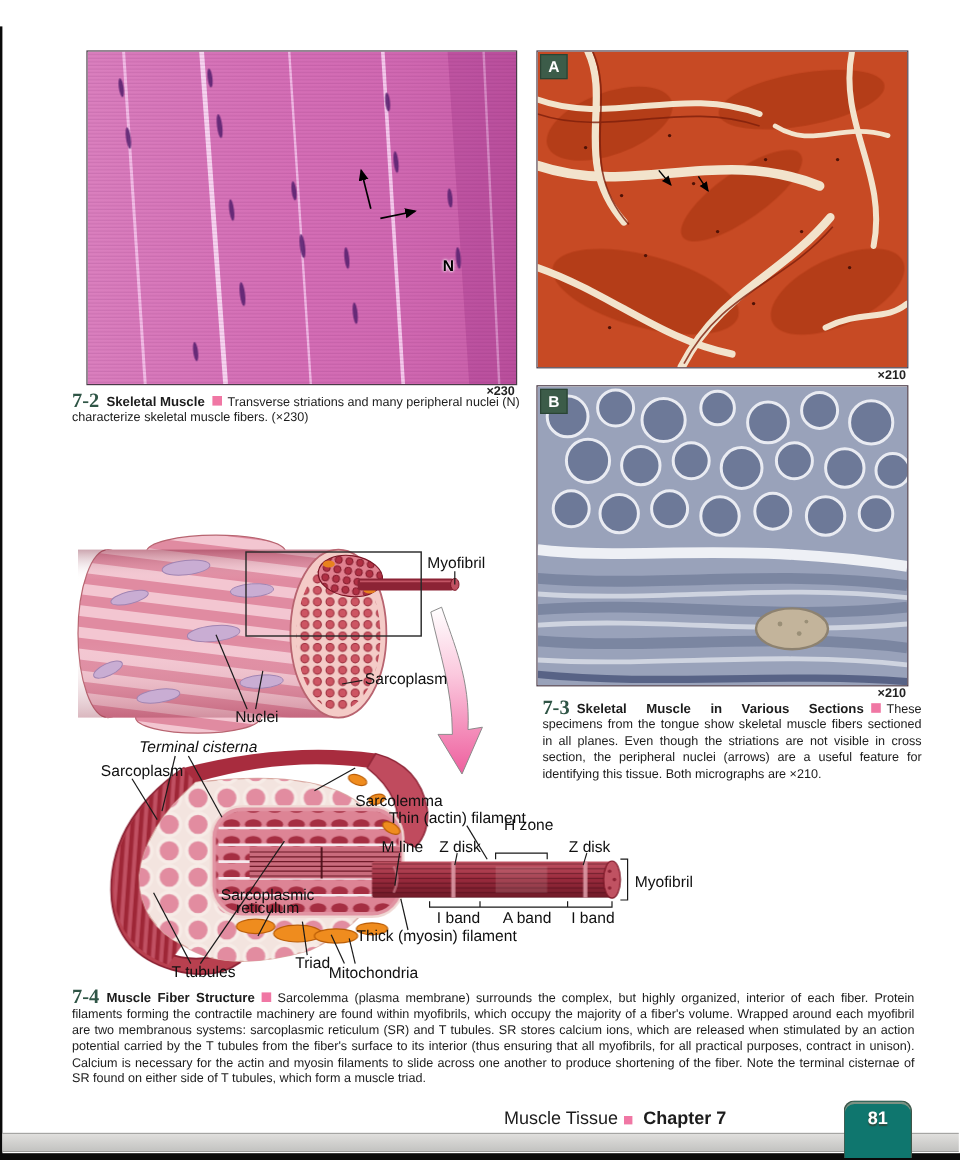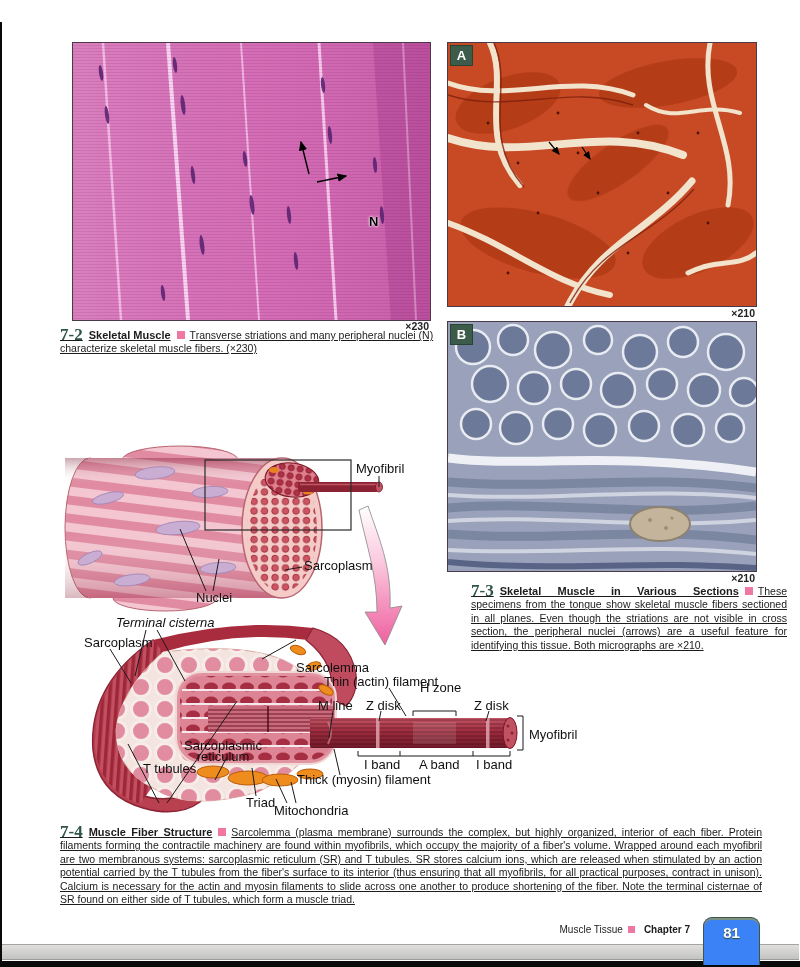--- a/index.html
+++ b/index.html
@@ -8,45 +8,45 @@
   .edge-left{position:absolute;left:0;top:22px;width:2px;height:945px;background:#0a0a0a;}
   .edge-bottom{position:absolute;left:0;top:961px;width:800px;height:6px;background:#0a0a0a;}
 
   .micro{position:absolute;overflow:hidden;border:1px solid #4a3a48;}
   .micro svg{display:block;}
   .badge{position:absolute;left:2px;top:2px;width:21px;height:19px;background:#3c5c49;
          border:1px solid #294434;color:#fff;font-weight:bold;font-size:13px;
          text-align:center;line-height:19px;}
   .mag{position:absolute;width:110px;text-align:right;font-size:10.5px;font-weight:bold;color:#222;}
 
-  .cap{position:absolute;margin:0;font-size:10.5px;line-height:13.4px;color:#1c1c1c;text-decoration:underline;}
+  .cap{position:absolute;margin:0;font-size:10.5px;line-height:13.4px;color:#1c1c1c;}
   .cap.j{text-align:justify;}
   .fn{font-family:"Liberation Serif",serif;font-weight:bold;font-size:17px;color:#2f5546;
       margin-right:6px;line-height:10px;vertical-align:-1px;}
   .ft{font-weight:bold;font-size:11px;margin-right:5px;}
   .sq{display:inline-block;width:8px;height:8px;background:#f077a4;margin:0 5px 0 1px;}
   .cb{}
 
   .lbl{position:absolute;font-size:13px;color:#101010;white-space:nowrap;line-height:11px;}
   .lbl.c2{white-space:normal;width:86px;text-align:center;}
 
   .overlay{position:absolute;left:0;top:0;pointer-events:none;}
 
   .n-note{position:absolute;left:296px;top:171px;font-size:13px;font-weight:bold;color:#000;
           text-shadow:0 0 2px #fff,0 0 3px #fff;z-index:5;}
 
-  .footer-text{position:absolute;left:420px;top:924px;width:270px;text-align:right;
-               font-size:10px;color:#1c1c1c;}
+  .footer-text{position:absolute;left:420px;top:924px;width:270px;
+               font-size:15px;color:#1c1c1c;}
   .footer-text .sec{margin-right:4px;}
   .footer-text .ch{font-weight:bold;margin-left:4px;}
   .footer-text .sq{width:7px;height:7px;}
   .graybar{position:absolute;left:2px;top:944px;width:797px;height:14px;
            background:linear-gradient(#e0dfdd,#c3c3c1);border-top:1px solid #a5a5a3;
            border-bottom:1px solid #9c9c9a;}
-  .pagetab{position:absolute;left:703px;top:917px;width:55px;height:47px;background:#3b82f6;
+  .pagetab{position:absolute;left:703px;top:917px;width:55px;height:47px;background:#0f766e;
            border:1px solid #3f5548;border-bottom:none;border-radius:9px 9px 0 0;z-index:4;
            box-shadow:inset 0 2px 0 #7d9183;}
   .pagetab .num{display:block;text-align:center;margin-top:6px;color:#fff;
                 font-weight:bold;font-size:15px;text-shadow:0 1px 1px #33463a;}
 </style>
 </head>
 <body>
 
 <div class="page">
   <div class="edge-left"></div>
@@ -185,21 +185,21 @@
       <g fill="#9a8f77">
           <circle cx="202" cy="198" r="2"></circle>
           <circle cx="218" cy="206" r="2"></circle>
           <circle cx="224" cy="196" r="1.6"></circle>
         </g>
     </svg>
     <span class="badge">B</span>
   </div>
   <div class="mag" style="left:645px;top:572px;">×210</div>
 
-  <p class="cap j" style="left:471px;top:585px;width:316px;">
+  <p class="cap j" style="left:452px;top:585px;width:316px;">
     <span class="fn">7-3</span><span class="ft">Skeletal Muscle in Various Sections</span><span class="sq"></span><span class="cb">These specimens from the tongue show skeletal muscle fibers sectioned in all planes. Even though the striations are not visible in cross section, the peripheral nuclei (arrows) are a useful feature for identifying this tissue. Both micrographs are ×210.</span>
   </p>
 
   <svg class="overlay" style="left:60px;top:440px;" width="380" height="215" viewBox="0 0 380 215">
     <defs>
       <pattern id="cyl" width="18" height="18" patternUnits="userSpaceOnUse" patternTransform="rotate(97)">
         <rect width="18" height="18" fill="#f3c6d1"></rect>
           <rect width="9" height="18" fill="#e08ba1"></rect>
       </pattern>
       <linearGradient id="shadeV" x1="0" y1="0" x2="0" y2="1">
@@ -377,21 +377,21 @@
   <div class="lbl" style="left:318px;top:700px;z-index:4;">M line</div>
   <div class="lbl" style="left:366px;top:700px;z-index:4;">Z disk</div>
   <div class="lbl" style="left:420px;top:682px;z-index:4;">H zone</div>
   <div class="lbl" style="left:474px;top:700px;z-index:4;">Z disk</div>
   <div class="lbl" style="left:529px;top:729px;z-index:4;">Myofibril</div>
   <div class="lbl" style="left:364px;top:759px;z-index:4;">I band</div>
   <div class="lbl" style="left:419px;top:759px;z-index:4;">A band</div>
   <div class="lbl" style="left:476px;top:759px;z-index:4;">I band</div>
   <div class="lbl" style="left:297px;top:774px;z-index:4;">Thick (myosin) filament</div>
   <div class="lbl c2" style="left:180px;top:740px;z-index:4;">Sarcoplasmic reticulum</div>
-  <div class="lbl" style="left:143px;top:763px;z-index:4;">T tubules</div>
+  <div class="lbl" style="left:143px;top:804px;z-index:4;">T tubules</div>
   <div class="lbl" style="left:246px;top:797px;z-index:4;">Triad</div>
   <div class="lbl" style="left:274px;top:805px;z-index:4;">Mitochondria</div>
 
   <p class="cap j" style="left:60px;top:826px;width:702px;">
     <span class="fn">7-4</span><span class="ft">Muscle Fiber Structure</span><span class="sq"></span><span class="cb">Sarcolemma (plasma membrane) surrounds the complex, but highly organized, interior of each fiber. Protein filaments forming the contractile machinery are found within myofibrils, which occupy the majority of a fiber's volume. Wrapped around each myofibril are two membranous systems: sarcoplasmic reticulum (SR) and T tubules. SR stores calcium ions, which are released when stimulated by an action potential carried by the T tubules from the fiber's surface to its interior (thus ensuring that all myofibrils, for all practical purposes, contract in unison). Calcium is necessary for the actin and myosin filaments to slide across one another to produce shortening of the fiber. Note the terminal cisternae of SR found on either side of T tubules, which form a muscle triad.</span>
   </p>
 
   <div class="footer-text">
     <span class="sec">Muscle Tissue</span><span class="sq"></span><span class="ch">Chapter 7</span>
   </div>

